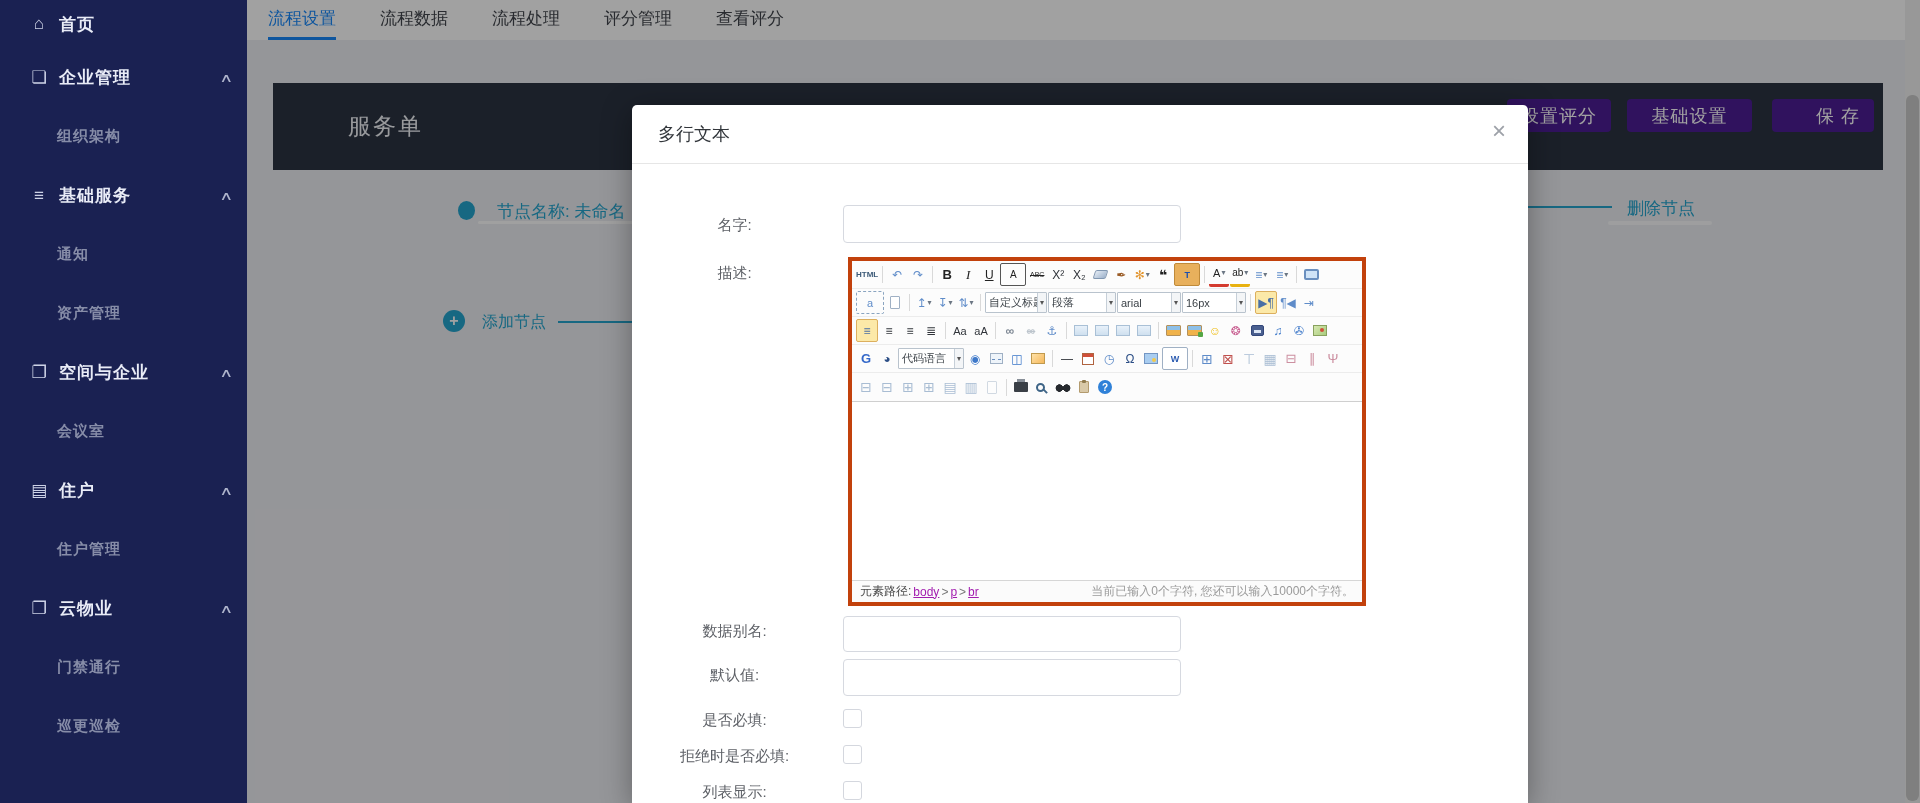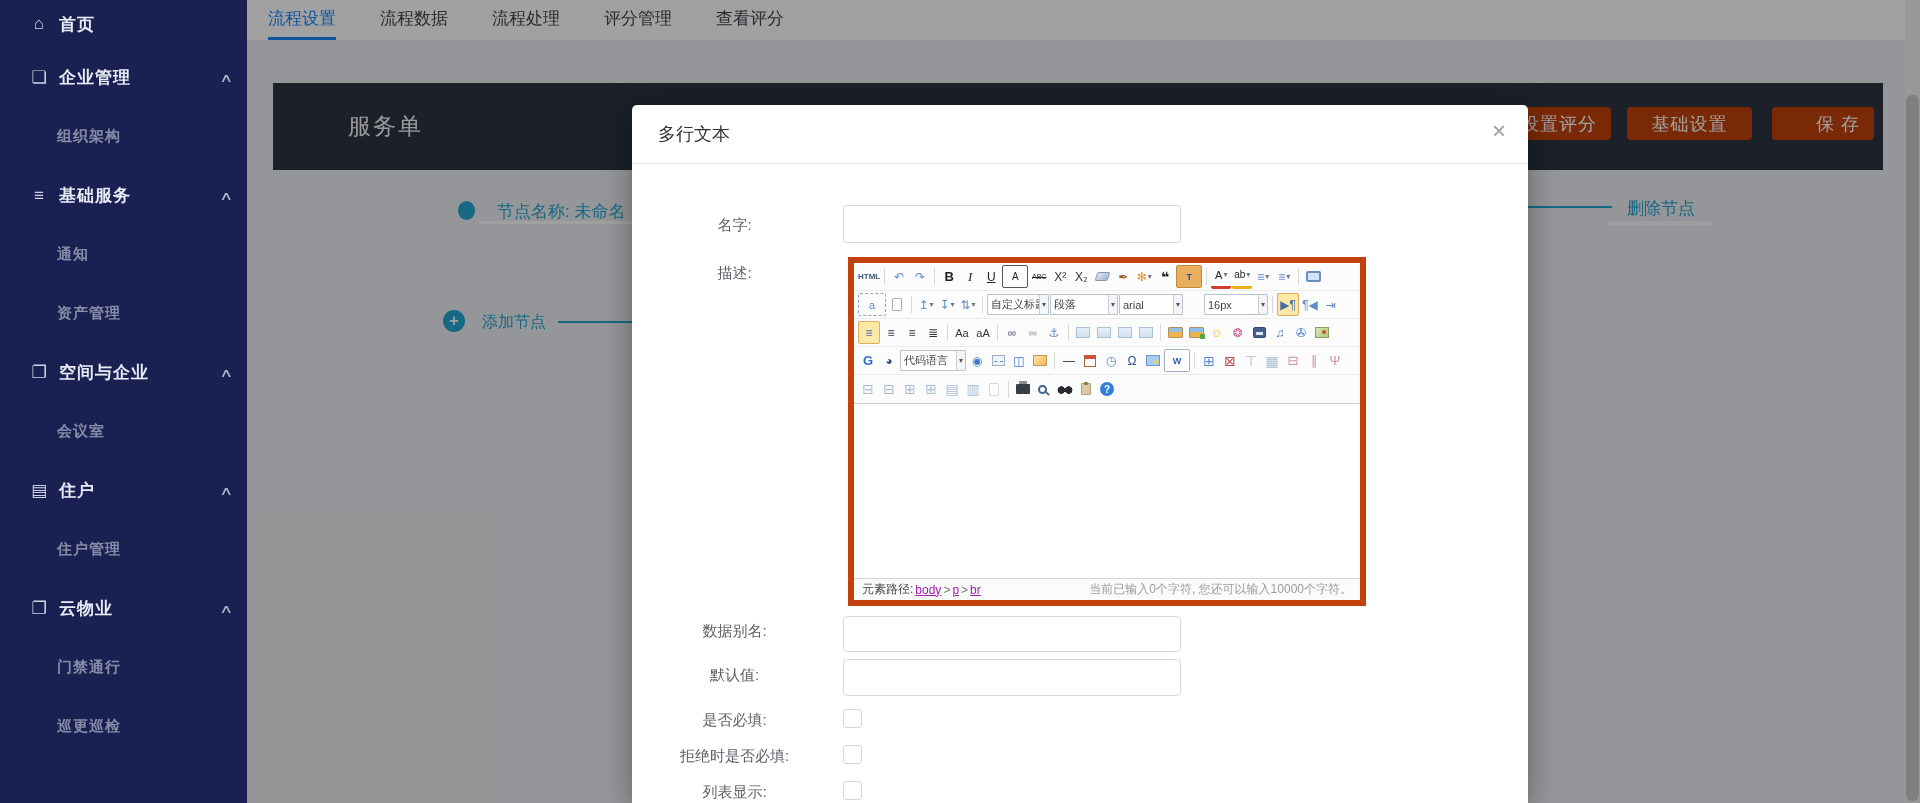--- a/index.html
+++ b/index.html
@@ -21,21 +21,21 @@
 
   
   .main{position:absolute;left:247px;top:0;right:0;bottom:0;background:#edeef2}
   .tabbar{position:absolute;left:0;top:0;right:0;height:40px;background:#fff;display:flex;align-items:stretch;padding-left:21px;gap:44px;box-sizing:border-box}
   .tab{font-size:17px;color:#41454c;display:flex;align-items:center;cursor:pointer;border-bottom:3px solid transparent;box-sizing:border-box}
   .tab.active{color:#1989fa;border-bottom-color:#1989fa}
 
   .content{position:absolute;left:0;top:40px;right:0;bottom:0;background:#edeef2}
   .pagebar{position:absolute;left:26px;top:43px;width:1610px;height:87px;background:#2b3342}
   .pagebar-title{position:absolute;left:75px;top:28px;font-size:23px;font-weight:normal;color:#f2f4f8;letter-spacing:2px}
-  .pb-btn{position:absolute;top:24px;height:33px;background:#c2410c;color:#fff;border:none;border-radius:4px;
+  .pb-btn{position:absolute;top:16px;height:33px;background:#4c1d95;color:#fff;border:none;border-radius:4px;
           font-size:18px;font-family:inherit;cursor:pointer;padding:0 14px;letter-spacing:1px}
 
   .node-dot{position:absolute;left:211px;top:161px;width:17px;height:19px;border-radius:50%;background:#25a5cf}
   .node-label{position:absolute;left:250px;top:160px;font-size:17px;color:#25a5cf;cursor:pointer}
   .node-underline{position:absolute;left:231px;top:181px;width:180px;height:3px;background:rgba(255,255,255,.9);border-radius:2px}
   .del-line{position:absolute;left:1281px;top:166px;width:84px;height:2px;background:#25a5cf}
   .del-label{position:absolute;left:1380px;top:157px;font-size:17px;color:#25a5cf;cursor:pointer}
   .del-underline{position:absolute;left:1361px;top:181px;width:104px;height:4px;background:rgba(255,255,255,.75);border-radius:3px}
   .add-circle{position:absolute;left:196px;top:270px;width:22px;height:22px;border-radius:50%;background:#25a5cf;color:#fff;
               font-size:16px;font-weight:bold;display:flex;align-items:center;justify-content:center;cursor:pointer}
@@ -52,21 +52,21 @@
          border-radius:5px 5px 0 0;box-shadow:0 6px 30px rgba(0,0,0,.35);box-sizing:border-box}
   .modal-header{position:absolute;left:0;top:0;right:0;height:58px;border-bottom:1px solid #e6e6e6}
   .modal-title{position:absolute;left:26px;top:17px;font-size:18px;color:#32363b}
   .modal-close{position:absolute;right:22px;top:14px;font-size:24px;color:#9da1a8;cursor:pointer;line-height:1}
   .m-label{position:absolute;left:0;width:205px;text-align:center;font-size:15px;color:#5d6066;line-height:20px}
   .m-input{position:absolute;left:211px;width:338px;border:1px solid #d6d9e0;border-radius:4px;background:#fff;
            box-sizing:border-box;font-size:14px;padding:0 10px;color:#333;outline:none;font-family:inherit}
   .m-check{position:absolute;left:211px;width:17px;height:17px;border:1px solid #d4d7de;border-radius:3px;background:#fff;cursor:pointer}
 
   
-  .editor{position:absolute;left:216px;top:152px;width:518px;height:349px;border:6px solid #c2410c;box-sizing:border-box;background:#fff}
+  .editor{position:absolute;left:216px;top:152px;width:518px;height:349px;border:4px solid #c2410c;box-sizing:border-box;background:#fff}
   .ed-toolbar{position:absolute;left:0;top:0;right:0;height:141px;background:#fcfcfc;border-bottom:1px solid #cfcfcf;box-sizing:border-box}
   .ed-row{height:28px;display:flex;align-items:center;padding:0 4px;gap:1px;border-bottom:1px solid #ececec;box-sizing:border-box;overflow:hidden;white-space:nowrap}
   .ed-row:last-child{border-bottom:none}
   .ed-content{position:absolute;left:0;top:141px;right:0;bottom:22px;background:#fff}
   .ed-status{position:absolute;left:0;bottom:0;right:0;height:22px;border-top:1px solid #d6d6d6;background:#fbfbfb;
              display:flex;align-items:center;justify-content:space-between;padding:0 8px;font-size:12px;color:#4a4a4a;box-sizing:border-box}
   .ed-path{display:flex;align-items:center;gap:2px}
   .ed-link{color:#a21caf;text-decoration:underline;cursor:pointer}
   .ed-sep{color:#777}
   .ed-count{color:#9a9a9a}
@@ -291,21 +291,21 @@
             <span class="tb-sel-arrow">▾</span>
           </span>
           <span class="tb-select" style="width: 68px;">
             <span class="tb-sel-label">段落</span>
             <span class="tb-sel-arrow">▾</span>
           </span>
           <span class="tb-select" style="width: 64px; gap: 25px;">
             <span class="tb-sel-label">arial</span>
             <span class="tb-sel-arrow">▾</span>
           </span>
-          <span class="tb-select" style="width: 64px; margin-left: 20px;">
+          <span class="tb-select" style="width: 64px;">
             <span class="tb-sel-label">16px</span>
             <span class="tb-sel-arrow">▾</span>
           </span>
           <span class="tb-sep"></span>
           <span class="tb-btn t-on">▶¶</span>
           <span class="tb-btn t-lb">¶◀</span>
           <span class="tb-btn t-lb">⇥</span>
         </div>
       <div class="ed-row">
           <span class="tb-btn t-on">≡</span>

